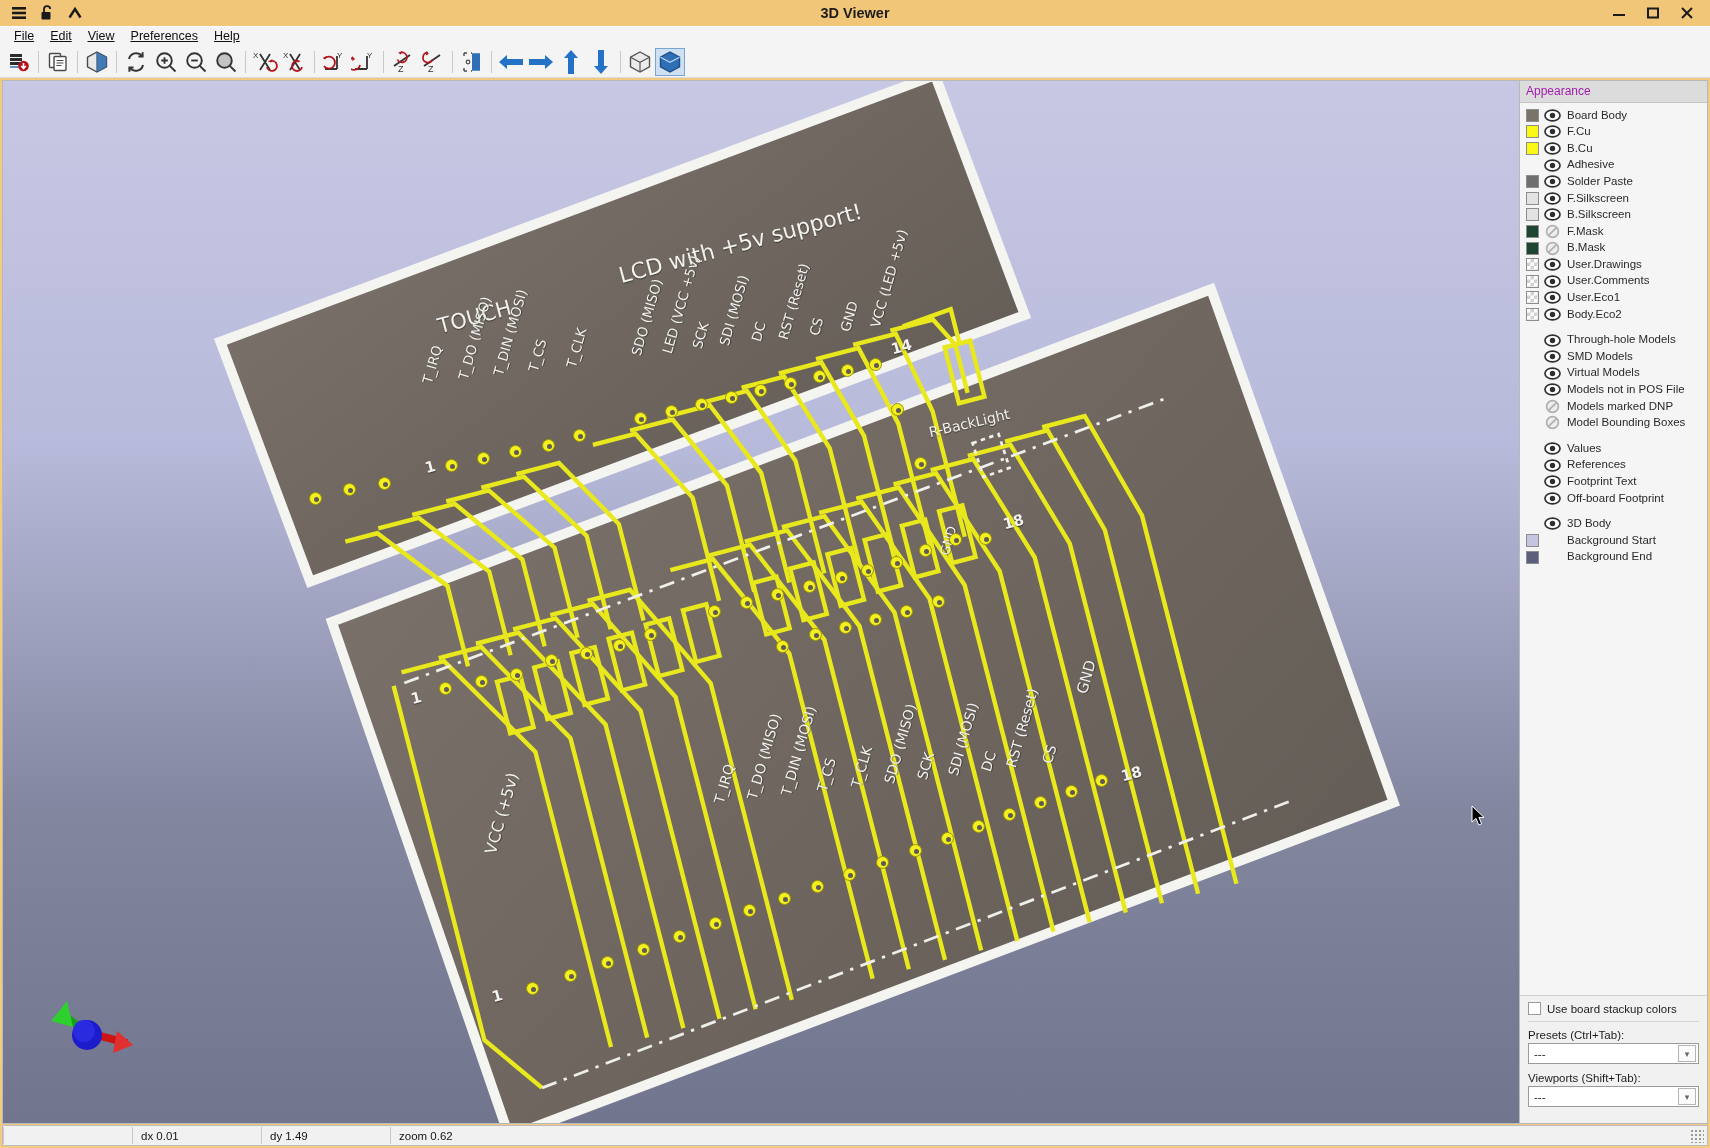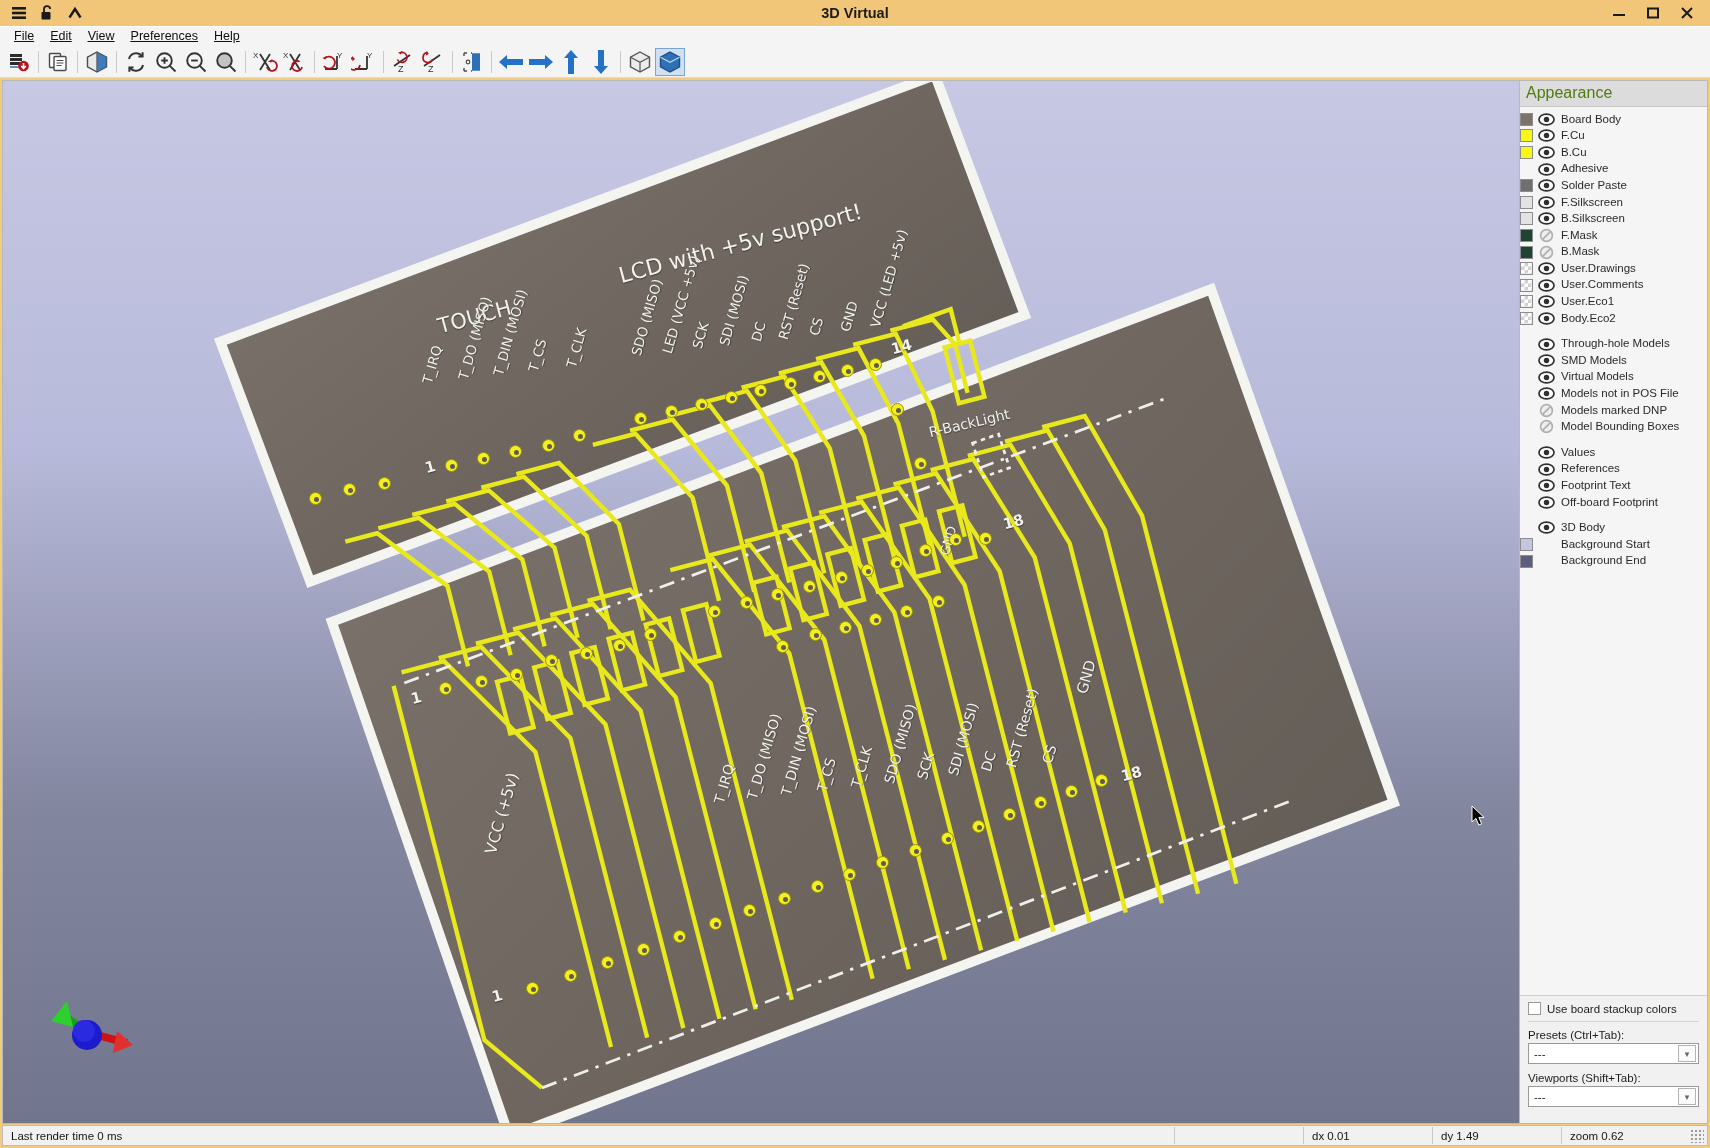--- a/index.html
+++ b/index.html
@@ -141,30 +141,30 @@
   
   .panel {
     width: 188px; min-width: 188px;
     background: #f1f1f1;
     border: 1px solid #b9b9b9;
     border-left: none;
     display: flex; flex-direction: column;
     font-size: 11.5px; color: #1a1a1a;
   }
   .panel-header {
-    background: #dcdcdc; color: #4d7c0f;
+    background: #dcdcdc; color: #a21caf;
     padding: 3px 6px 4px 6px;
-    font-size: 16px;
+    font-size: 12px;
     border-bottom: 1px solid #c6c6c6;
   }
   .panel-scroll { flex: 1; overflow: hidden; padding-top: 4px; background: #f5f5f5; }
   .layer-row {
     display: flex; align-items: center;
     height: 16.6px;
-    padding-left: 0;
+    padding-left: 6px;
   }
   .swatch { width: 13px; height: 13px; margin-right: 5px; border: 1px solid #8d8d8d; flex: 0 0 auto; }
   .swatch.none { border: none; background: transparent; }
   .swatch.checker {
     background-image:
       linear-gradient(45deg, #cfcfcf 25%, transparent 25%, transparent 75%, #cfcfcf 75%),
       linear-gradient(45deg, #cfcfcf 25%, #ffffff 25%, #ffffff 75%, #cfcfcf 75%);
     background-size: 7px 7px; background-position: 0 0, 3.5px 3.5px;
   }
   .eye { width: 17px; height: 15px; margin-right: 6px; flex: 0 0 auto; }
@@ -227,21 +227,21 @@
             <path d="M4 7V4.4A3 3 0 0 1 10.2 4" fill="none" stroke="#1a1a1a" stroke-width="1.8"></path>
             <rect x="1.5" y="7" width="9" height="7.5" rx="1" fill="#1a1a1a"></rect>
           </svg>
       </div>
       <div class="tb-btn">
         <svg width="16" height="14" viewBox="0 0 16 14">
             <path d="M2.5 11.5 L8 3 L13.5 11.5" fill="none" stroke="#1a1a1a" stroke-width="2.4"></path>
           </svg>
       </div>
     </div>
-    <div class="tb-title">3D Virtual</div>
+    <div class="tb-title">3D Viewer</div>
     <div class="tb-right">
       <div class="wbtn">
         <svg width="16" height="14" viewBox="0 0 16 14">
             <rect x="2" y="8" width="12" height="2" fill="#1a1a1a"></rect>
           </svg>
       </div>
       <div class="wbtn">
         <svg width="16" height="14" viewBox="0 0 16 14">
             <rect x="3" y="2.5" width="10" height="9" fill="none" stroke="#1a1a1a" stroke-width="2"></rect>
           </svg>
@@ -878,21 +878,20 @@
         <div class="foot-label">Viewports (Shift+Tab):</div>
         <div class="combo">
           <span>---</span>
           <span class="arrowbox">▾</span>
         </div>
       </div>
     </div>
   </div>
 
   <div class="statusbar">
-    <div class="sb-cell sb-grow">Last render time 0 ms</div>
     <div class="sb-sep"></div>
     <div class="sb-cell sb-fixed"></div>
     <div class="sb-sep"></div>
     <div class="sb-cell sb-fixed">dx 0.01</div>
     <div class="sb-sep"></div>
     <div class="sb-cell sb-fixed">dy 1.49</div>
     <div class="sb-sep"></div>
     <div class="sb-cell sb-fixed">zoom 0.62</div>
     <div class="grip"></div>
   </div>

